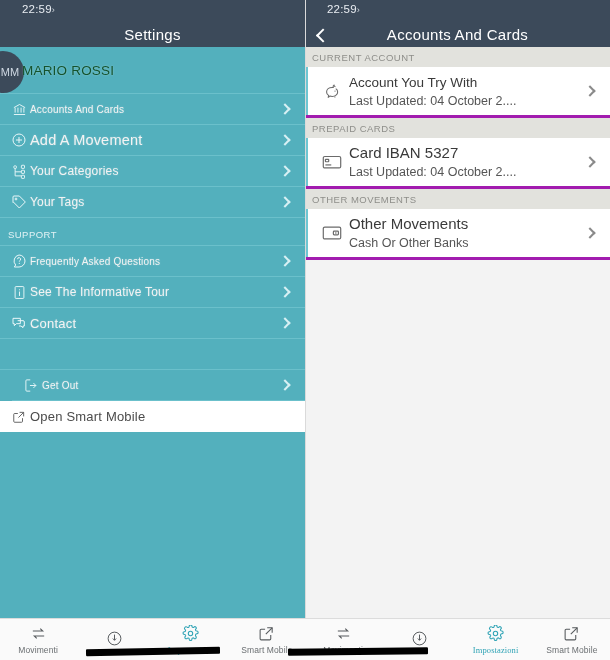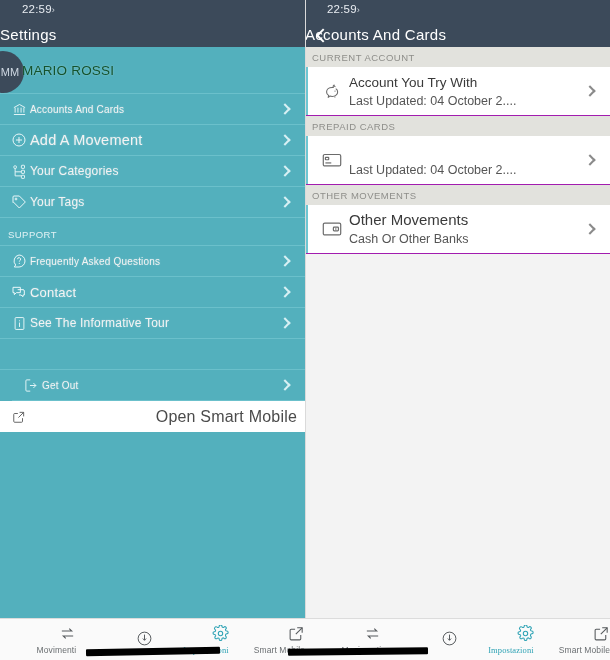--- a/index.html
+++ b/index.html
@@ -37,21 +37,21 @@
   .wifi-ico i.a { width:12px; height:6px; top:0; }
   .wifi-ico i.b { width:7px; height:3.5px; top:3px; }
   .wifi-ico i.c { width:2.6px; height:2.6px; top:6.2px; border-radius:50%; background:#dfe6ee; border:none; }
   .batt { width:20px; height:10px; border:1.2px solid #dfe6ee; border-radius:2.5px; position:relative; }
   .batt::after { content:""; position:absolute; right:-3px; top:2.5px; width:2px; height:4px; background:#dfe6ee; border-radius:0 1px 1px 0; }
   .batt span { position:absolute; left:1px; top:1px; bottom:1px; width:13px; background:#dfe6ee; border-radius:1px; }
 
   
   .navbar {
     height:25px; background:#3c4a5a; color:#ffffff;
-    display:flex; align-items:center; justify-content:flex-start; position:relative;
+    display:flex; align-items:center; justify-content:center; position:relative;
   }
   .navbar-title { font-size:15px; font-weight:400; letter-spacing:.3px; }
   .navbar-title.blur { filter:blur(.45px); }
   .back-chevron {
     position:absolute; left:10px; top:50%; transform:translateY(-50%);
     width:11px; height:11px; cursor:pointer;
   }
   .back-chevron::before {
     content:""; position:absolute; left:3px; top:1px;
     width:8px; height:8px; border-left:2px solid #fff; border-bottom:2px solid #fff;
@@ -99,52 +99,52 @@
 
   
   .logout-row { border-bottom:1px solid #6bc0cb;margin-left:12px; }
 
   
   .left-white { background:#ffffff; flex:1; }
   .smart-row {
     height:31px; display:flex; align-items:center; padding:0 8px; cursor:pointer;
     background:#ffffff;
   }
-  .smart-row .nav-label { color:#4b4b4b; font-size:16px; text-shadow:none;text-align:right; }
+  .smart-row .nav-label { color:#4b4b4b; font-size:13px; text-shadow:none; }
 
   
   .grp-cap {
     background:#e2e2dd; color:#8e8e8a; font-size:9.5px; letter-spacing:.5px;
     height:20px; display:flex; align-items:center; padding:0 7px; text-transform:uppercase;
   }
   .acct-row {
     background:#ffffff; position:relative; display:flex; align-items:center;
     padding:6px 10px 6px 12px; min-height:38px; cursor:pointer;
-    border-bottom:1px solid #a21caf;
+    border-bottom:3px solid #a21caf;
   }
   .acct-row::before {
     content:""; position:absolute; left:0; top:0; bottom:0; width:3px; background:#6ec6d2;
   }
   .acct-ico { width:30px; flex:0 0 30px; display:flex; align-items:center; justify-content:center; }
   .acct-text { flex:1; padding-left:2px; }
   .acct-title { font-size:13.5px; color:#3a3a3a; line-height:16px; }
   .acct-title.lg { font-size:15px; font-weight:400; }
   .acct-sub { font-size:12.5px; color:#555; line-height:16px; }
   .chev-dark {
     width:8px; height:8px; border-right:2px solid #8a8a8a; border-top:2px solid #8a8a8a;
     transform:rotate(45deg); margin-right:6px;
   }
 
   
   .tabbar {
     position:absolute; left:0; bottom:0; width:610px; height:42px;
     background:#fafafa; border-top:1px solid #dcdcdc; display:flex;
   }
   .tabhalf { width:305px; display:flex; }
-  .tab { flex:1; display:flex; flex-direction:column; align-items:flex-end; justify-content:center;
+  .tab { flex:1; display:flex; flex-direction:column; align-items:center; justify-content:center;
          gap:3px; cursor:pointer; }
   .tab-ico { height:17px; display:flex; align-items:center; justify-content:center; color:#55595c; }
   .tab-ico.active { color:#2fa3b5; }
   .tab-lbl { font-size:8.5px; color:#6a6e71; letter-spacing:.1px; }
   .tab-lbl.active { color:#2fa3b5;font-family:Liberation Serif, serif; }
 
   
   .redact { position:absolute; background:#000; border-radius:1px; }
   .redact.r1 { left:86px;  bottom:5px; width:134px; height:7px; transform:rotate(-1.1deg); }
   .redact.r2 { left:288px; bottom:5px; width:140px; height:7px; transform:rotate(-.7deg); }
@@ -247,38 +247,38 @@
             <path d="M9.8 9.3a2.3 2.3 0 114 1.6c-.7.7-1.3 1.1-1.3 2.1"></path>
               <circle cx="12.4" cy="15.6" r=".8" fill="#eaf7f9" stroke="none"></circle>
           </svg>
         </span>
         <span class="nav-label">Frequently Asked Questions</span>
         <span class="chev"></span>
       </div>
 
       <div class="nav-item">
         <span class="nav-ico">
-          <svg width="16" height="16" viewBox="0 0 24 24" fill="none" stroke="#eaf7f9" stroke-width="1.5">
-            <path d="M3 5h11v8H8l-3 3v-3H3z"></path>
-              <path d="M10 8.5h8a2 2 0 012 2v6h-2v2.5L15 16.5h-3"></path>
-          </svg>
-        </span>
-        <span class="nav-label midb">Contact</span>
-        <span class="chev"></span>
-      </div>
-
-      <div class="nav-item">
-        <span class="nav-ico">
           <svg width="15" height="15" viewBox="0 0 24 24" fill="none" stroke="#eaf7f9" stroke-width="1.5">
             <rect x="5" y="2.5" width="14" height="19" rx="1.5"></rect>
             <circle cx="12" cy="7.5" r=".9" fill="#eaf7f9" stroke="none"></circle>
               <path d="M12 10.5v7"></path>
           </svg>
         </span>
         <span class="nav-label mid">See The Informative Tour</span>
+        <span class="chev"></span>
+      </div>
+
+      <div class="nav-item">
+        <span class="nav-ico">
+          <svg width="16" height="16" viewBox="0 0 24 24" fill="none" stroke="#eaf7f9" stroke-width="1.5">
+            <path d="M3 5h11v8H8l-3 3v-3H3z"></path>
+              <path d="M10 8.5h8a2 2 0 012 2v6h-2v2.5L15 16.5h-3"></path>
+          </svg>
+        </span>
+        <span class="nav-label midb">Contact</span>
         <span class="chev"></span>
       </div>
 
       <div class="spacer-row"></div>
 
       <div class="nav-item logout-row">
         <span class="nav-ico">
           <svg width="15" height="15" viewBox="0 0 24 24" fill="none" stroke="#eaf7f9" stroke-width="1.5">
             <path d="M10 3H4.5A1.5 1.5 0 003 4.5v15A1.5 1.5 0 004.5 21H10"></path>
             <path d="M15 8l4 4-4 4M9.5 12H19"></path>
@@ -347,21 +347,21 @@
     <div class="grp-cap">PREPAID CARDS</div>
     <div class="acct-row">
       <span class="acct-ico">
         <svg width="22" height="22" viewBox="0 0 24 24" fill="none" stroke="#6b6b6b" stroke-width="1.3">
           <rect x="2.5" y="6" width="19" height="12.5" rx="1.6"></rect>
           <rect x="4.8" y="9.1" width="3.6" height="2.6" rx=".5"></rect>
           <path d="M4.8 15.2h6.4"></path>
         </svg>
       </span>
       <span class="acct-text">
-        <br>
+        <span class="acct-title lg">Card IBAN 5327</span><br>
         <span class="acct-sub">Last Updated: 04 October 2....</span>
       </span>
       <span class="chev-dark"></span>
     </div>
 
     <div class="grp-cap">OTHER MOVEMENTS</div>
     <div class="acct-row">
       <span class="acct-ico">
         <svg width="22" height="22" viewBox="0 0 24 24" fill="none" stroke="#6b6b6b" stroke-width="1.3">
           <rect x="2.5" y="5.5" width="19" height="13" rx="1.6"></rect>

